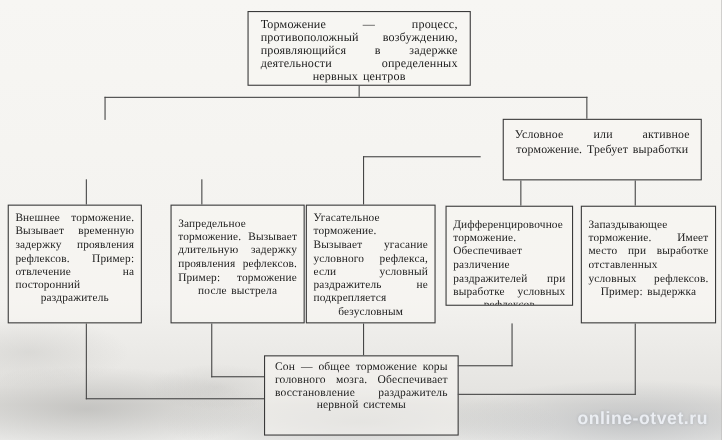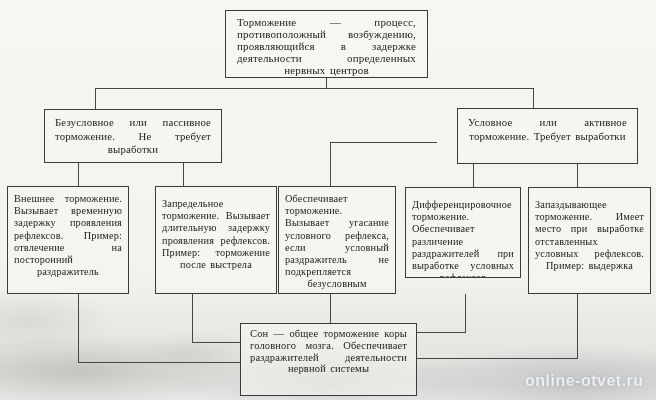--- a/index.html
+++ b/index.html
@@ -87,30 +87,29 @@
   <div class="line v" id="ln-b2-v"></div>
   <div class="line h" id="ln-b2-h"></div>
   <div class="line v" id="ln-b3-v"></div>
   <div class="line v" id="ln-b4-v"></div>
   <div class="line h" id="ln-b4-h"></div>
   <div class="line v" id="ln-b5-v"></div>
   <div class="line h" id="ln-b5-h"></div>
 
   <div class="box f-lg" id="node-root">Торможение — процесс, противоположный возбуждению, проявляющийся в задержке деятельности определенных нервных центров</div>
 
-  <div class="box f-md" id="node-unconditional">Безусловное или пассивное торможение. Не требует выработки</div>
 
   <div class="box f-md" id="node-conditional">Условное или активное торможение. Требует выработки</div>
 
   <div class="box f-sm" id="node-external">Внешнее торможение. Вызывает временную задержку проявления рефлексов. Пример: отвлечение на посторонний раздражитель</div>
 
   <div class="box f-sm" id="node-transmarginal">Запредельное торможение. Вызывает длительную задержку проявления рефлексов. Пример: торможение после выстрела</div>
 
-  <div class="box f-sm" id="node-extinction">Обеспечивает торможение. Вызывает угасание условного рефлекса, если условный раздражитель не подкрепляется безусловным</div>
+  <div class="box f-sm" id="node-extinction">Угасательное торможение. Вызывает угасание условного рефлекса, если условный раздражитель не подкрепляется безусловным</div>
 
   <div class="box f-sm" id="node-differentiation">Дифференцировочное торможение. Обеспечивает различение раздражителей при выработке условных рефлексов</div>
 
   <div class="box f-sm" id="node-delayed">Запаздывающее торможение. Имеет место при выработке отставленных условных рефлексов. Пример: выдержка</div>
 
-  <div class="box" id="node-sleep">Сон — общее торможение коры головного мозга. Обеспечивает раздражителей деятельности нервной системы</div>
+  <div class="box" id="node-sleep">Сон — общее торможение коры головного мозга. Обеспечивает восстановление раздражитель нервной системы</div>
 
   <div class="watermark">online-otvet.ru</div>
 </div>
 
 </body></html>

